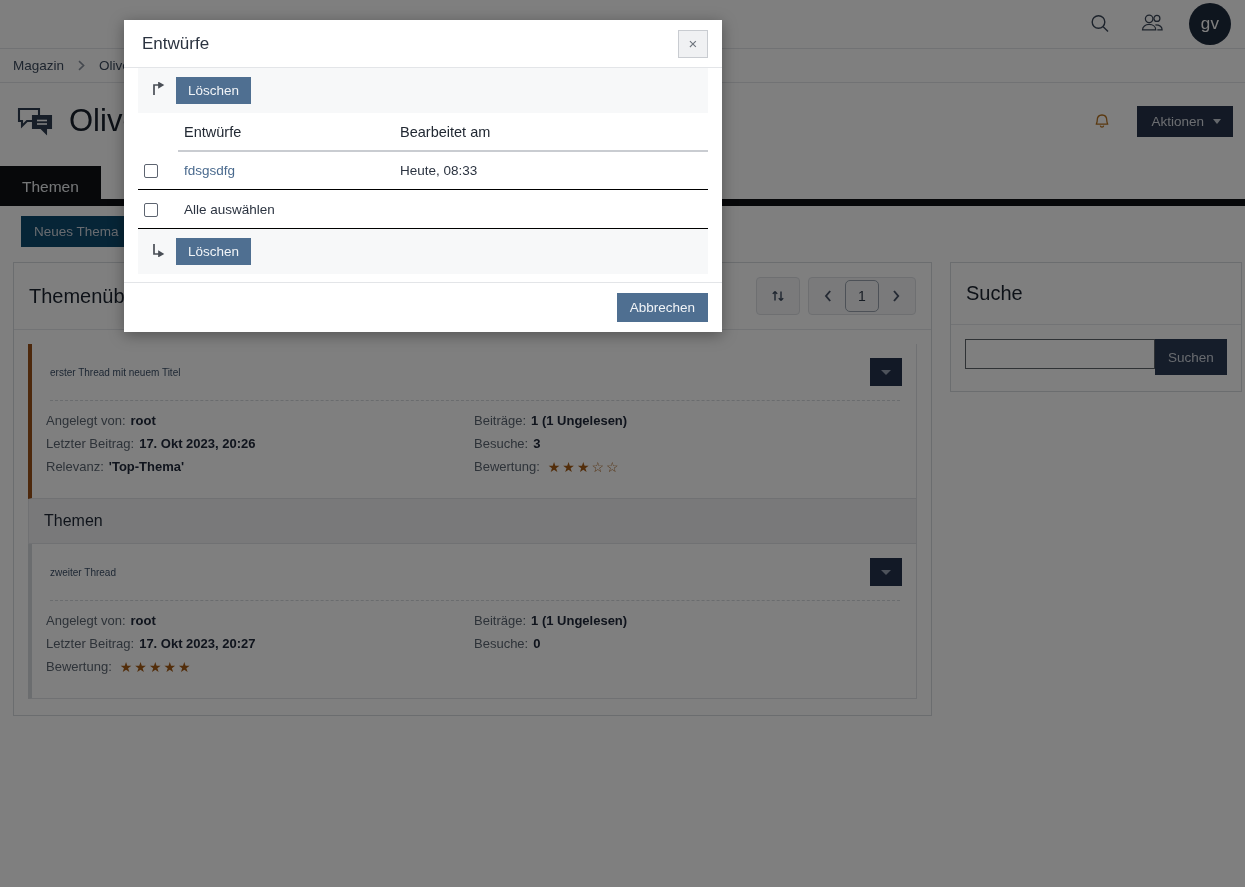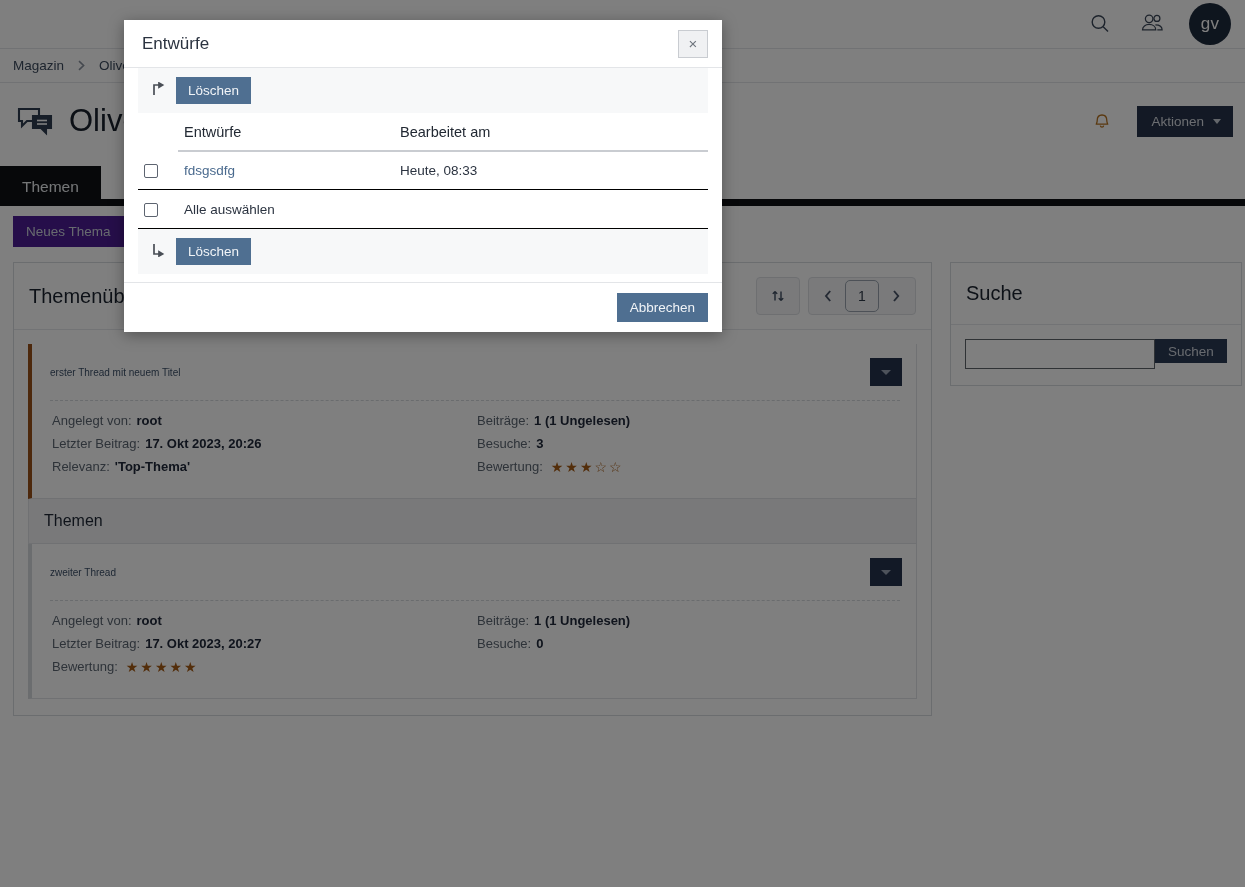--- a/index.html
+++ b/index.html
@@ -109,23 +109,23 @@
     background: #0f1115;
   }
 
   
   .toolbar-row {
     position: absolute; top: 206px; left: 0; right: 0; height: 56px;
     background: #ffffff;
     padding: 10px 13px 0 13px;
   }
   .btn-neues-thema {
-    background: #4c1d95; color: #cfd5de;
+    background: #0c4a6e; color: #cfd5de;
     border: none; font-size: 13.5px;
-    padding: 8px 13px; cursor: pointer;
+    padding: 8px 13px; cursor: pointer; margin-left: 8px;
   }
 
   
   .content {
     position: absolute; top: 262px; left: 0; right: 0; bottom: 0;
     background: #ffffff;
     padding: 0 13px;
     display: flex; gap: 18px;
     align-items: flex-start;
   }
@@ -206,42 +206,42 @@
     border-right: 5px solid transparent;
     border-top: 5px solid #9aa4b4;
     display: block;
   }
   .thread-sep {
     border-top: 1px dashed #d5d8dd;
     margin: 0 16px 0 18px;
   }
   .thread-meta {
     display: flex;
-    padding: 12px 14px 16px 20px;
+    padding: 12px 14px 16px 14px;
     font-size: 13px;
   }
   .meta-col { width: 50%; }
   .meta-line { margin-bottom: 8px; display: flex; align-items: center; gap: 5px; }
   .meta-label { color: #5c6672; }
   .meta-value { color: #20293a; font-weight: bold; }
 
   .stars { display: inline-flex; gap: 2px; margin-left: 3px; }
   .star { font-size: 14px; line-height: 1; color: #a65c16; }
   .star.empty { color: #a65c16; }
 
   
   .search-row { display: flex; }
   .search-input {
     flex: 1; height: 30px; border: 1px solid #5f646b;
     background: #ffffff; outline: none; padding: 0 6px;
     font-family: "Liberation Sans", sans-serif; font-size: 13px;
   }
   .search-btn {
     background: #2b3a54; color: #cfd5de; border: none;
-    font-size: 13.5px; padding: 0 13px; cursor: pointer; height: 24px;
+    font-size: 13.5px; padding: 0 13px; cursor: pointer; height: 36px;
   }
 
   
   #modal {
     position: absolute;
     left: 124px; top: 20px; width: 598px; height: 312px;
     background: #ffffff;
     z-index: 100;
     box-shadow: 0 3px 14px rgba(0,0,0,0.35);
     display: flex; flex-direction: column;

